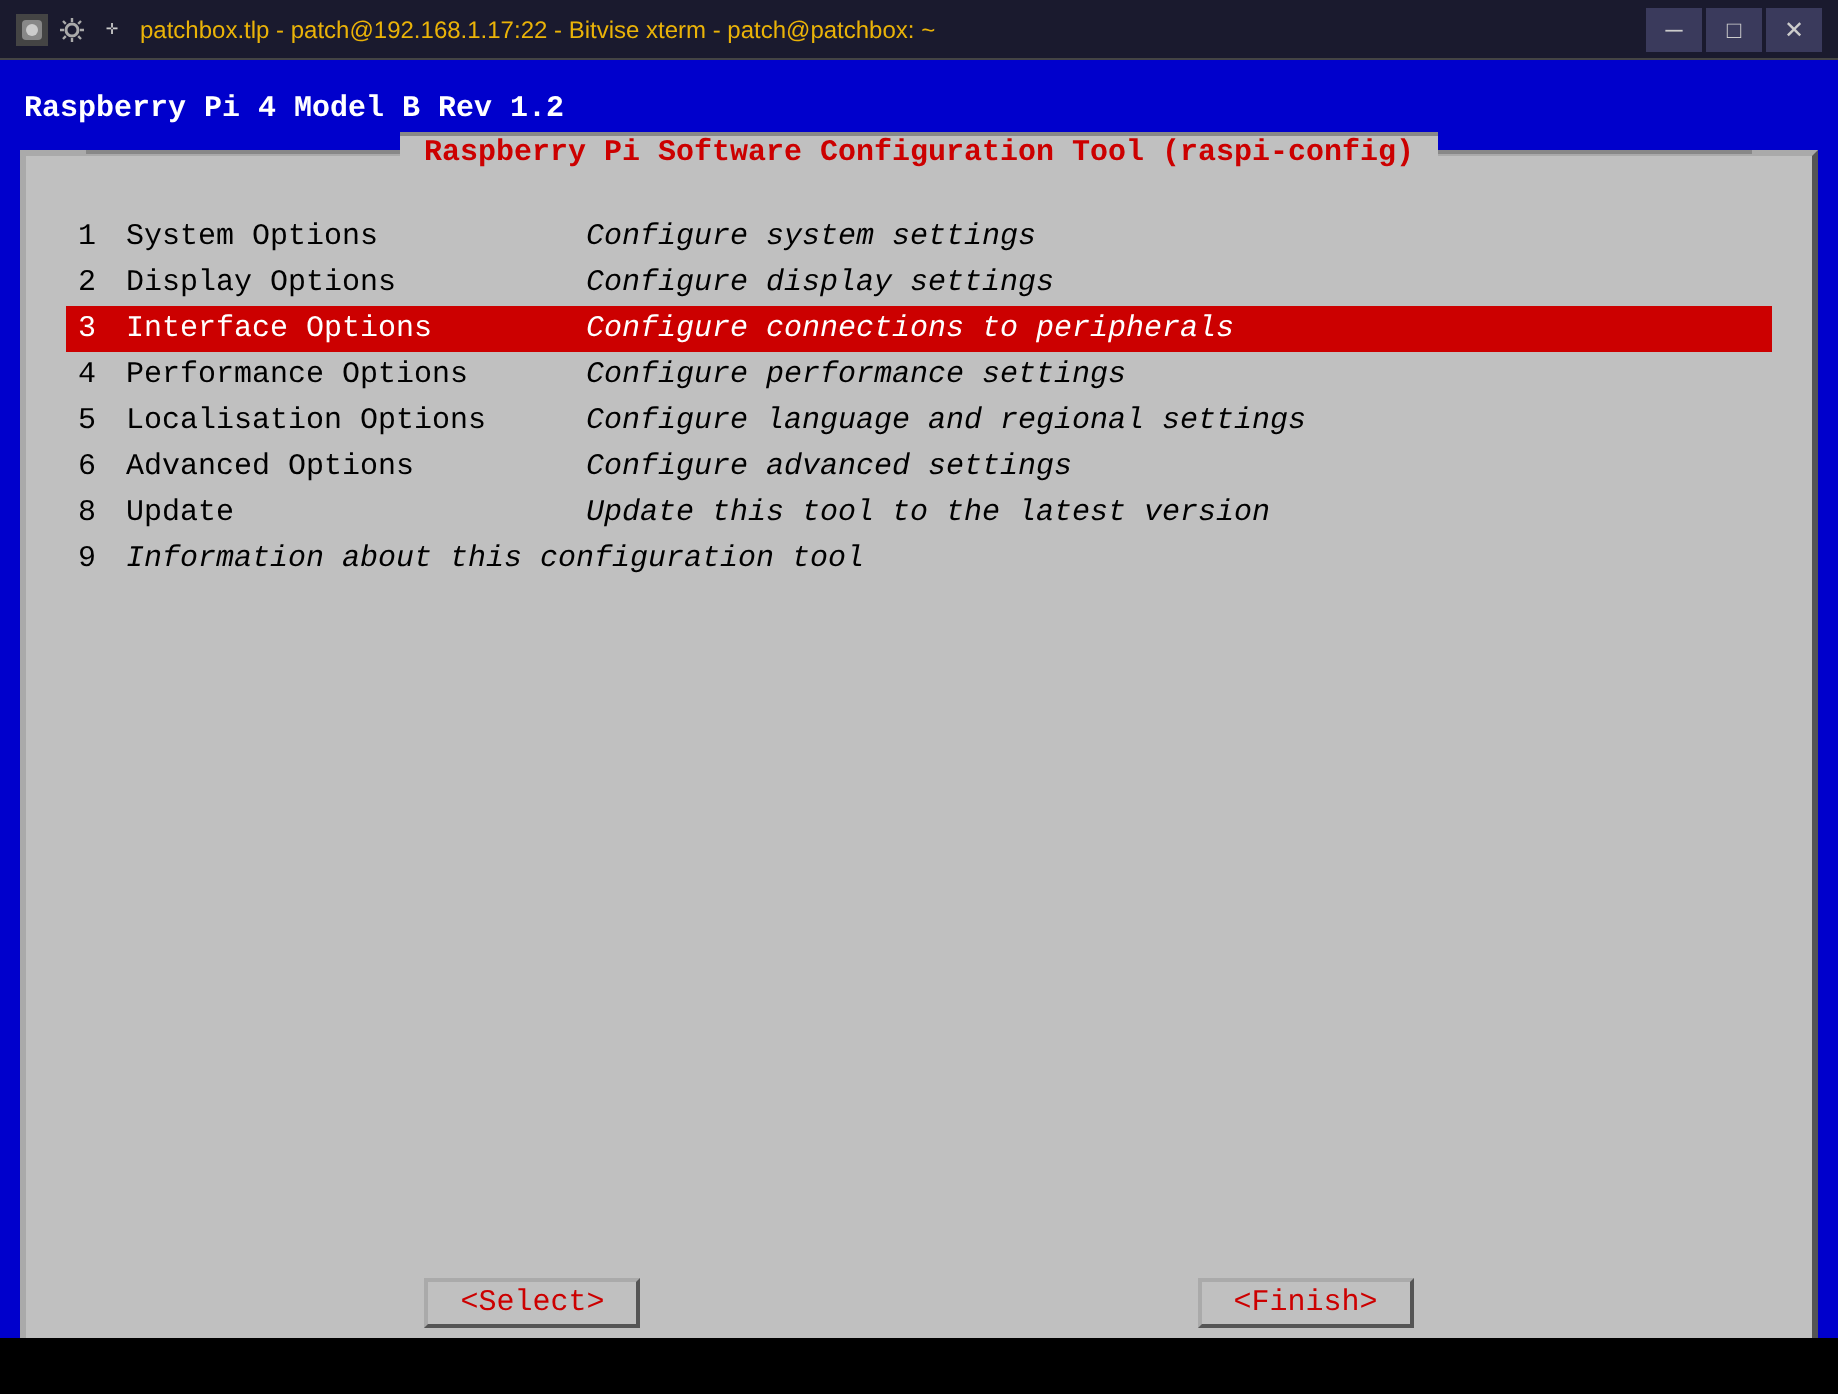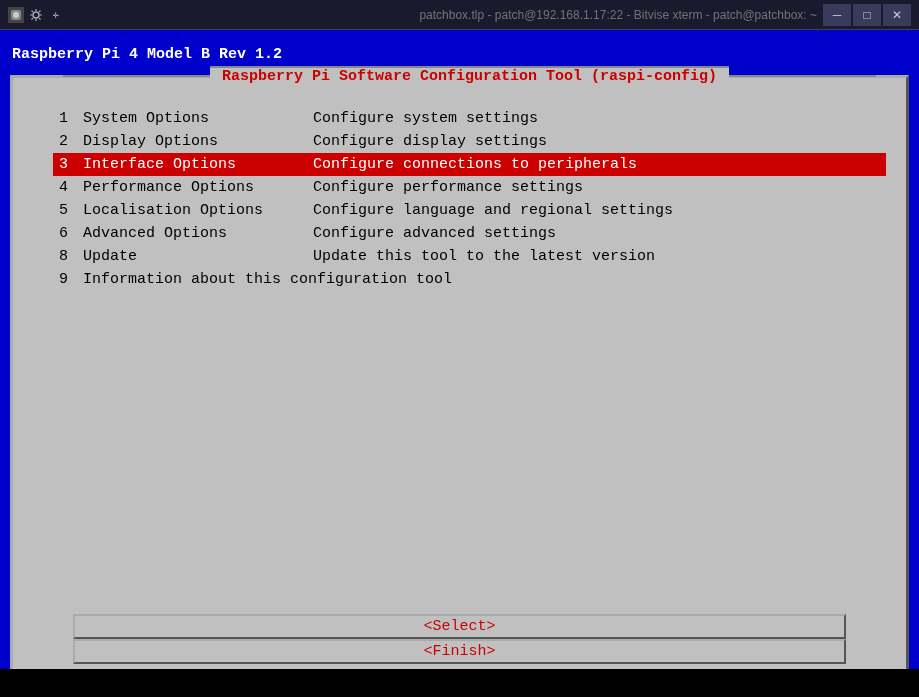--- a/index.html
+++ b/index.html
@@ -31,22 +31,22 @@
       height: 16px;
       display: flex;
       align-items: center;
       justify-content: center;
       font-size: 10px;
       color: #ccc;
       cursor: pointer;
     }
     .title-bar-title {
       flex: 1;
-      text-align: right;
-      color: #737373;
+      text-align: left;
+      color: #eab308;
       font-size: 12px;
       font-family: Arial, sans-serif;
     }
     .title-bar-controls {
       display: flex;
       gap: 2px;
     }
     .title-btn {
       width: 28px;
       height: 22px;
@@ -87,21 +87,20 @@
       top: 45px;
       left: 10px;
       right: 10px;
       bottom: 10px;
       background: #c0c0c0;
       border: 2px solid #888;
       border-top: 3px solid #aaa;
       border-left: 3px solid #aaa;
       border-right: 3px solid #555;
       border-bottom: 3px solid #555;
-      padding-left: 20px;
     }
 
     
     .dialog-title-bar {
       display: flex;
       justify-content: center;
       margin-top: -12px;
       margin-bottom: 6px;
     }
     .dialog-title {
@@ -135,32 +134,32 @@
     }
     .menu-item-num {
       min-width: 20px;
       margin-right: 4px;
     }
     .menu-item-name {
       min-width: 230px;
     }
     .menu-item-desc {
       flex: 1;
+      font-style: italic;
     }
 
     
     .dialog-buttons {
       position: absolute;
       bottom: 20px;
       left: 0;
       right: 0;
       display: flex;
       justify-content: space-around;
       padding: 0 60px;
-      flex-direction: column;
     }
     .dialog-btn {
       font-family: 'Courier New', Courier, monospace;
       font-size: 15px;
       color: #cc0000;
       background: #c0c0c0;
       border: 2px solid #888;
       border-top-color: #aaa;
       border-left-color: #aaa;
       border-right-color: #555;

